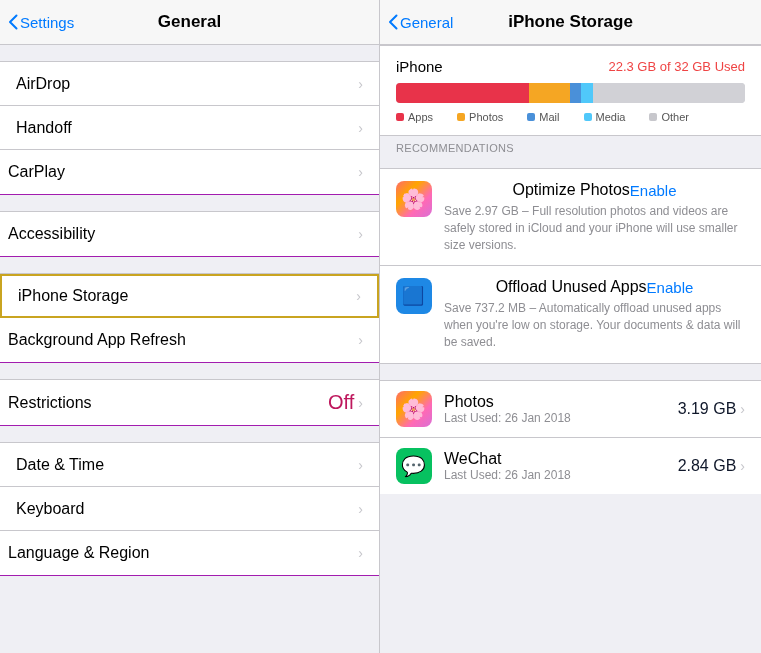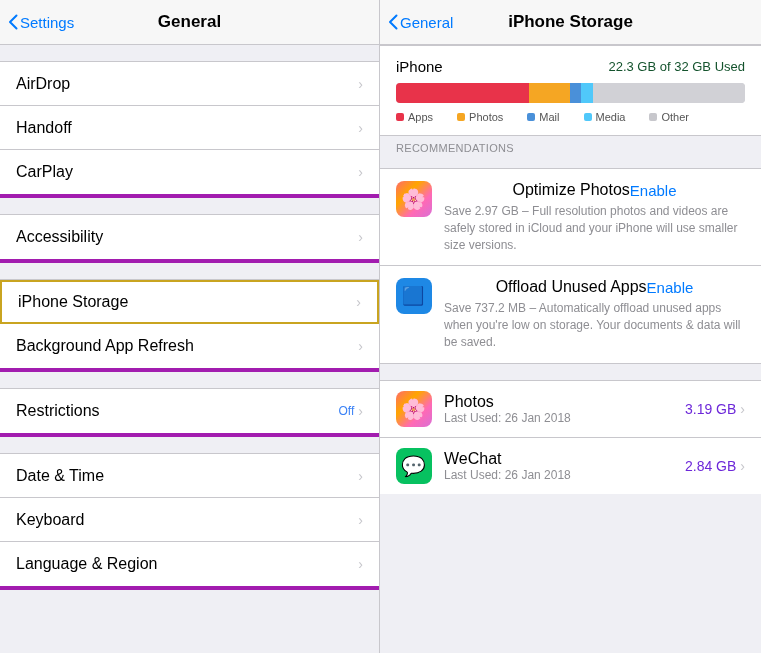--- a/index.html
+++ b/index.html
@@ -45,52 +45,52 @@
     .nav-back svg { width: 10px; height: 16px; }
     .nav-title {
       font-size: 17px;
       font-weight: 600;
       color: #000;
     }
 
     .settings-group {
       background: #fff;
       border-top: 1px solid #c8c7cc;
-      border-bottom: 4px solid #a21caf;
+      border-bottom: 1px solid #a21caf;
       margin-bottom: 0;
     }
     .section-spacer { height: 16px; background: #efeff4; }
 
     .settings-row {
       display: flex;
       align-items: center;
       justify-content: space-between;
       padding: 11px 16px;
       border-bottom: 1px solid #c8c7cc;
       background: #fff;
       cursor: pointer;
       min-height: 44px;
     }
-    .settings-row:last-child { border-bottom: none; }
+    .settings-row:last-child { border-bottom: none; padding-left: 8px; }
     .settings-row.selected {
       border: 2px solid #c9a420;
     }
 
     .row-label {
       font-size: 16px;
       color: #000;
     }
     .row-right {
       display: flex;
       align-items: center;
       gap: 4px;
       color: #8e8e93;
       font-size: 15px;
     }
-    .row-value { color: #3b82f6; font-size: 12px; }
+    .row-value { color: #be185d; font-size: 20px; }
     .chevron {
       color: #c7c7cc;
       font-size: 14px;
     }
 
     
     .right-panel {
       width: 381px;
       background: #efeff4;
       display: flex;
@@ -137,21 +137,21 @@
       align-items: center;
       margin-bottom: 8px;
     }
     .storage-device-name {
       font-size: 15px;
       font-weight: 500;
       color: #000;
     }
     .storage-usage-text {
       font-size: 13px;
-      color: #14532d;
+      color: #ef4444;
     }
     .storage-bar {
       height: 20px;
       border-radius: 4px;
       overflow: hidden;
       display: flex;
       background: #d1d1d6;
       margin-bottom: 6px;
     }
     .bar-segment { height: 100%; }
@@ -265,21 +265,21 @@
     .app-last-used {
       font-size: 12px;
       color: #8e8e93;
     }
     .app-size-row {
       display: flex;
       align-items: center;
       gap: 4px;
       color: #8e8e93;
     }
-    .app-size { font-size: 14px; color: #6d28d9; }
+    .app-size { font-size: 16px; color: #0f172a; }
   </style>
 </head>
 <body>
 
 <div class="left-panel">
   <div class="nav-header">
     <div class="nav-back">
       <svg viewBox="0 0 10 16" fill="none" xmlns="http://www.w3.org/2000/svg">
         <path d="M8.5 1.5L2 8L8.5 14.5" stroke="#007aff" stroke-width="2" stroke-linecap="round" stroke-linejoin="round"></path>
       </svg>

